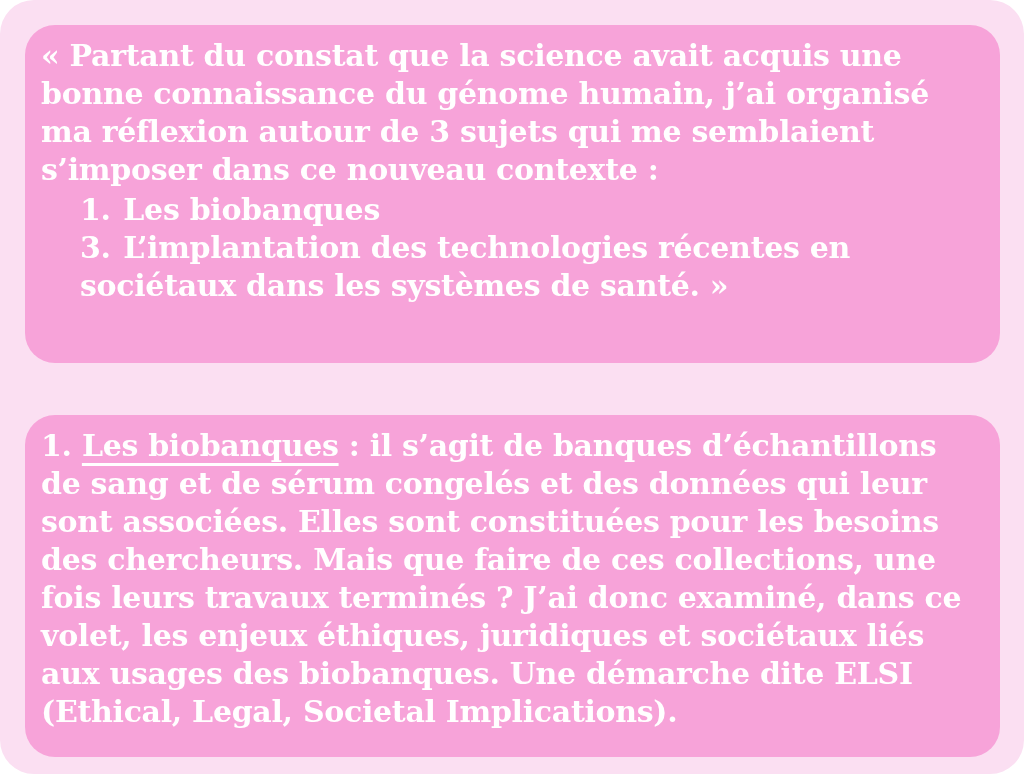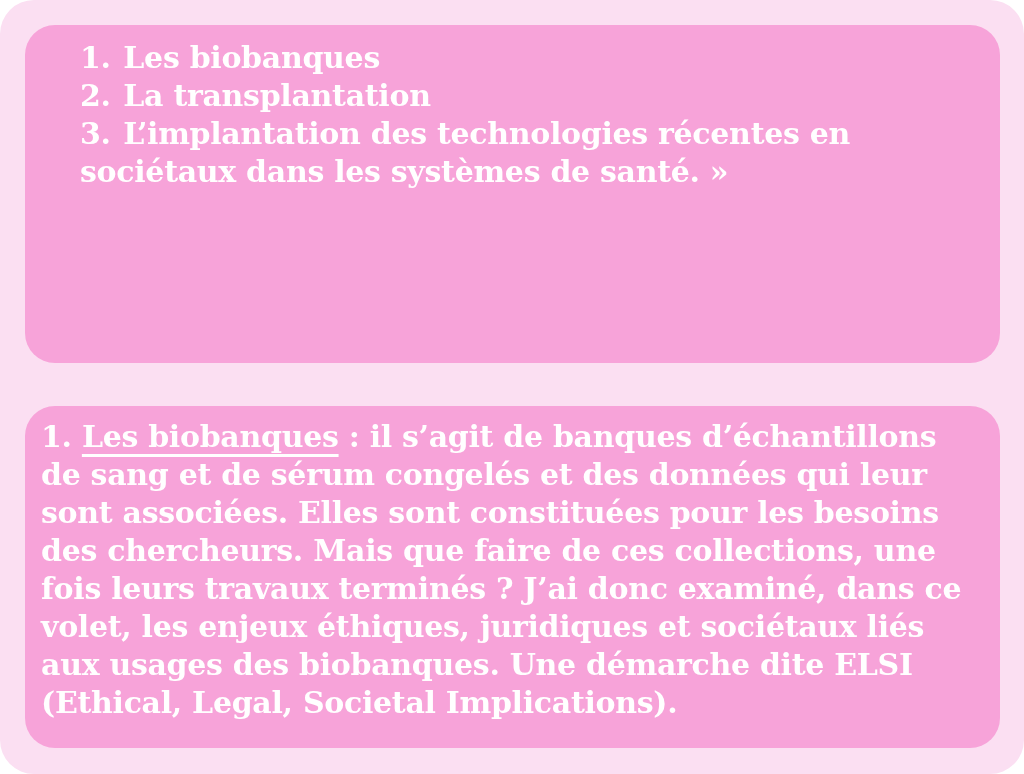--- a/index.html
+++ b/index.html
@@ -32,21 +32,21 @@
     font-size: 30px;
     line-height: 38px;
     letter-spacing: -0.3px;
     overflow: hidden;
   }
   .box-quote {
     top: 25px;
     height: 338px;
   }
   .box-biobanks {
-    top: 406px;
+    top: 415px;
     height: 342px;
   }
   .para {
     margin: 0;
   }
   .list {
     margin: 2px;
   }
   .list-item {
     padding-left: 37px; 
@@ -59,26 +59,24 @@
     text-decoration-thickness: 3px;
     text-underline-offset: 7px;
   }
 </style>
 </head>
 <body>
 
 <div class="canvas">
 
   <div class="box box-quote">
+    <p class="para">« Partant du constat que la science avait acquis une bonne connaissance du génome humain, j’ai organisé ma réflexion autour de 3 sujets qui me semblaient s’imposer dans ce nouveau contexte :</p>
     <div class="list">
       <div class="list-item">
         <span class="num">1.</span><span>Les biobanques</span>
-      </div>
-      <div class="list-item">
-        <span class="num">2.</span><span>La transplantation</span>
       </div>
       <div class="list-item">
         <span class="num">3.</span><span>L’implantation des technologies récentes en sociétaux dans les systèmes de santé. »</span>
       </div>
     </div>
   </div>
 
   <div class="box box-biobanks">
     <p class="para"><span>1. </span><span class="underline">Les biobanques</span><span> : il s’agit de banques d’échantillons de sang et de sérum congelés et des données qui leur sont associées. Elles sont constituées pour les besoins des chercheurs. Mais que faire de ces collections, une fois leurs travaux terminés ? J’ai donc examiné, dans ce volet, les enjeux éthiques, juridiques et sociétaux liés aux usages des biobanques. Une démarche dite ELSI (Ethical, Legal, Societal Implications).</span></p>
   </div>

